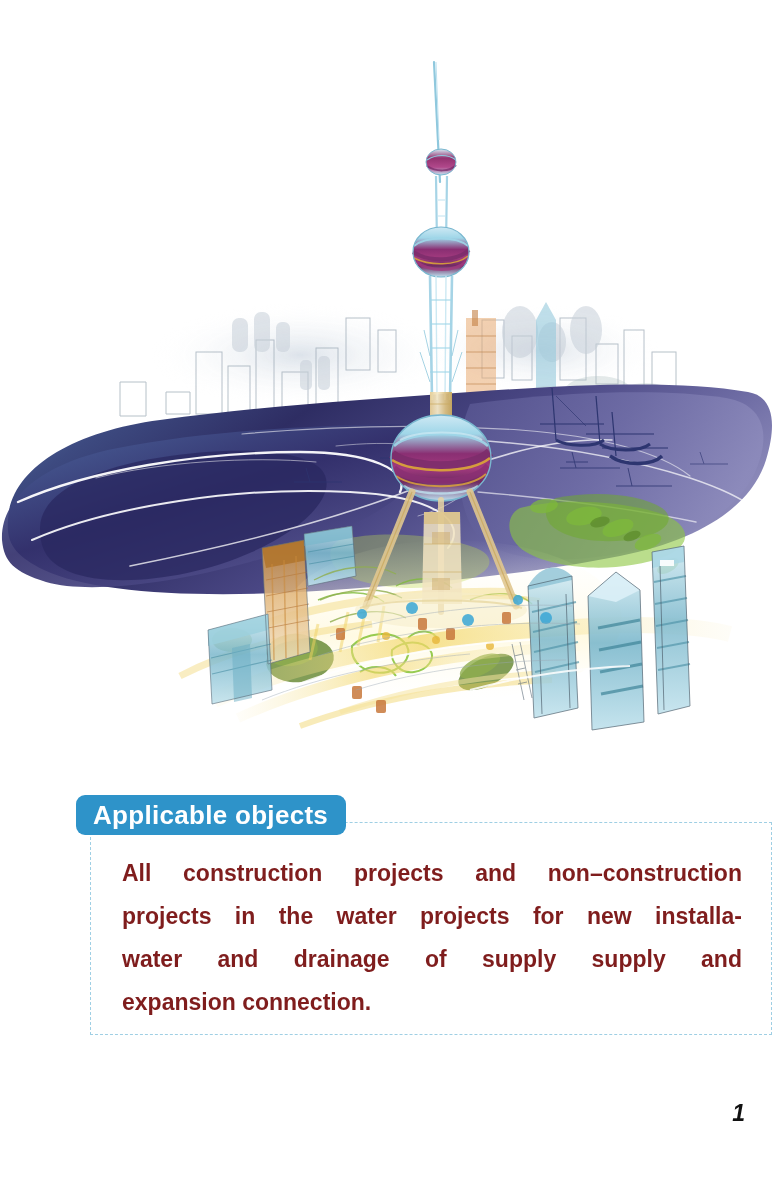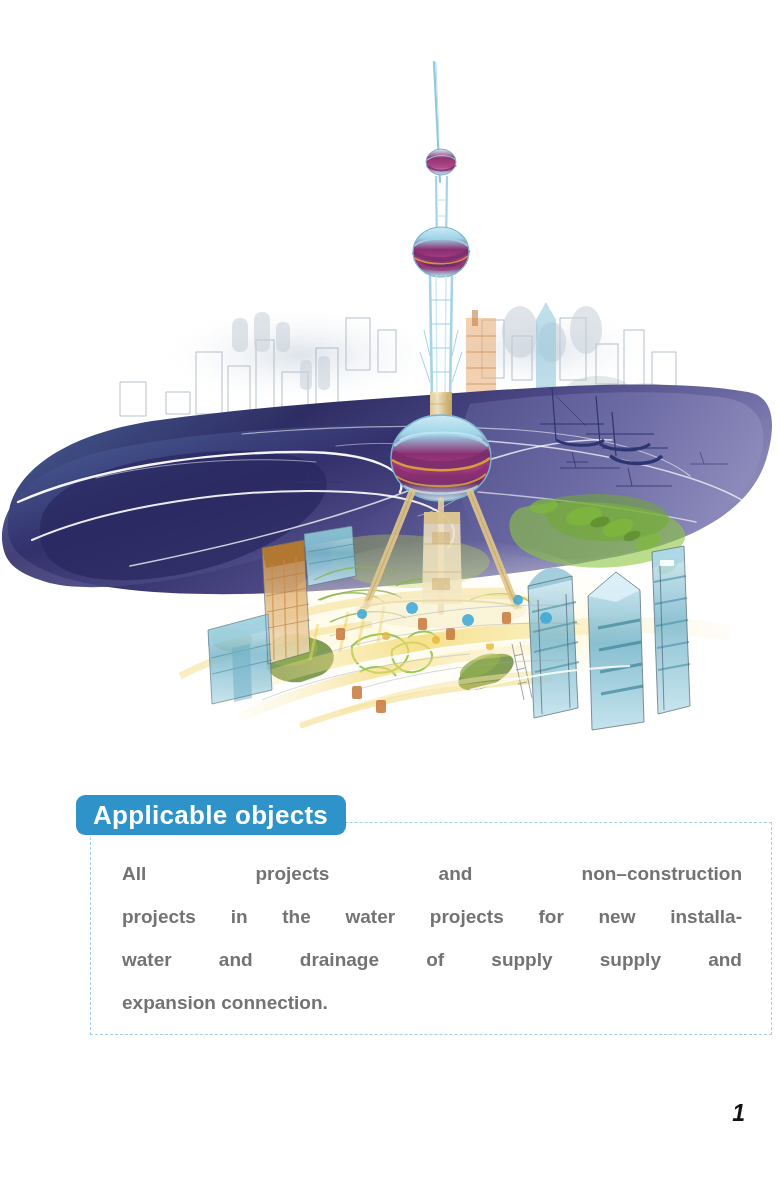--- a/index.html
+++ b/index.html
@@ -63,23 +63,23 @@
     white-space: nowrap;
   }
 
   #body-text {
     position: absolute;
     left: 122px;
     top: 852px;
     width: 620px;
   }
   #body-text .body-line {
-    font-size: 19px;
+    font-size: 23px;
     font-weight: bold;
-    color: #737373;
+    color: #7f1d1d;
     line-height: 43px;
     height: 43px;
     white-space: nowrap;
     display: flex;
     justify-content: space-between;
   }
   #body-text .body-line.last {
     display: block;
   }
   #body-text .body-line span.w {
@@ -584,20 +584,21 @@
 
 <div id="content-card"></div>
 
 <div id="section-badge">
   <span class="badge-label">Applicable objects</span>
 </div>
 
 <div id="body-text">
   <div class="body-line">
       <span class="w">All</span>
+      <span class="w">construction</span>
       <span class="w">projects</span>
       <span class="w">and</span>
       <span class="w">non–construction</span>
     </div>
   <div class="body-line">
       <span class="w">projects</span>
       <span class="w">in</span>
       <span class="w">the</span>
       <span class="w">water</span>
       <span class="w">projects</span>

